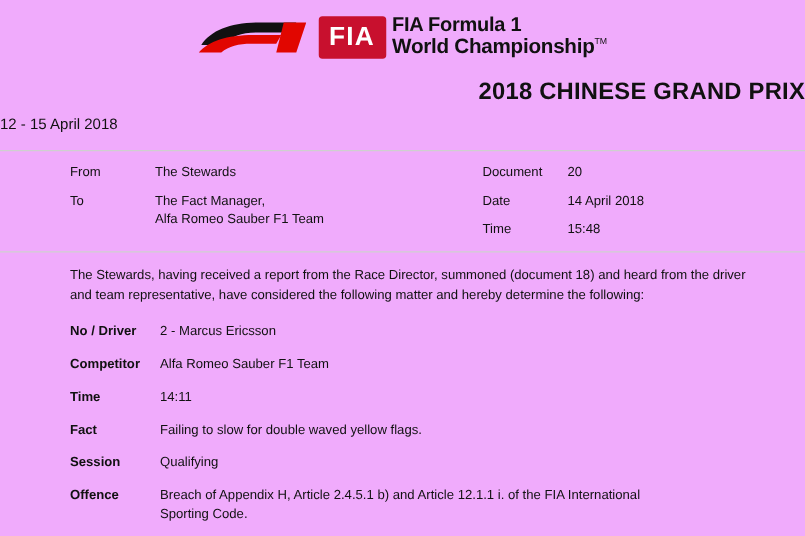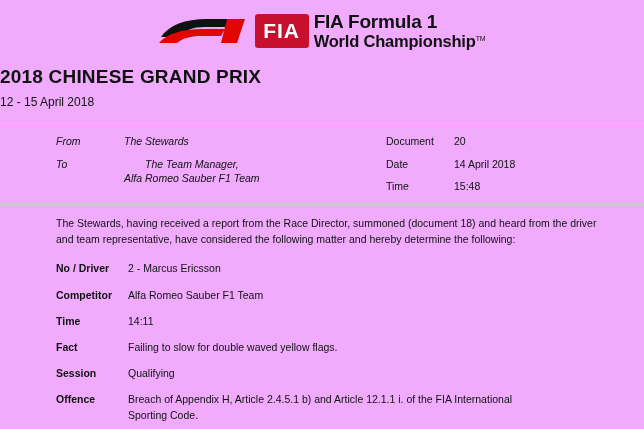--- a/index.html
+++ b/index.html
@@ -52,40 +52,40 @@
     color: #ffffff;
     font-weight: bold;
     font-size: 21px;
     letter-spacing: 1px;
     font-family: "Liberation Sans", sans-serif;
   }
   .fia-words {
     line-height: 1.08;
   }
   .fia-words .l1 {
-    font-size: 19px;
+    font-size: 16px;
     font-weight: bold;
     color: #111111;
     letter-spacing: -0.2px;
   }
   .fia-words .l2 {
     font-size: 16.5px;
     font-weight: bold;
     color: #111111;
     letter-spacing: -0.2px;
   }
   .fia-words .tm {
     font-size: 7px;
     vertical-align: super;
     font-weight: normal;
   }
 
   
   .gp-title {
-    text-align: left;
+    text-align: right;
     font-size: 19px;
     font-weight: bold;
     color: #111111;
     margin-top: 16px;
     letter-spacing: 0.2px;
   }
   .gp-dates {
     text-align: left;
     font-size: 12px;
     color: #111111;
@@ -102,21 +102,20 @@
 
   
   .meta {
     display: flex;
     padding: 10px 56px 10px 56px;
     box-sizing: border-box;
   }
   .meta-left {
     width: 330px;
     flex: none;
-    font-style: italic;
   }
   .meta-right {
     flex: 1;
   }
   .meta-row {
     display: flex;
     font-size: 10.5px;
     line-height: 1.38;
     margin-bottom: 8px;
   }
@@ -124,21 +123,20 @@
   .meta-key {
     width: 68px;
     flex: none;
     color: #111111;
   }
   .meta-val {
     color: #111111;
   }
   .meta-val .sub {
     display: block;
-    text-align: center;
   }
 
   
   .para {
     padding: 10px 40px 0 56px;
     font-size: 10.5px;
     line-height: 1.55;
     color: #111111;
   }
 
@@ -199,21 +197,21 @@
       <div class="meta-row">
         <div class="meta-key">From</div>
         <div class="meta-val">
           <span class="sub">The Stewards</span>
         </div>
       </div>
 
       <div class="meta-row">
         <div class="meta-key">To</div>
         <div class="meta-val">
-          <span class="sub">The Team Manager,</span>
+          <span class="sub">The Fact Manager,</span>
           <span class="sub">Alfa Romeo Sauber F1 Team</span>
         </div>
       </div>
 
     </div>
     <div class="meta-right">
 
       <div class="meta-row">
         <div class="meta-key">Document</div>
         <div class="meta-val">20</div>

